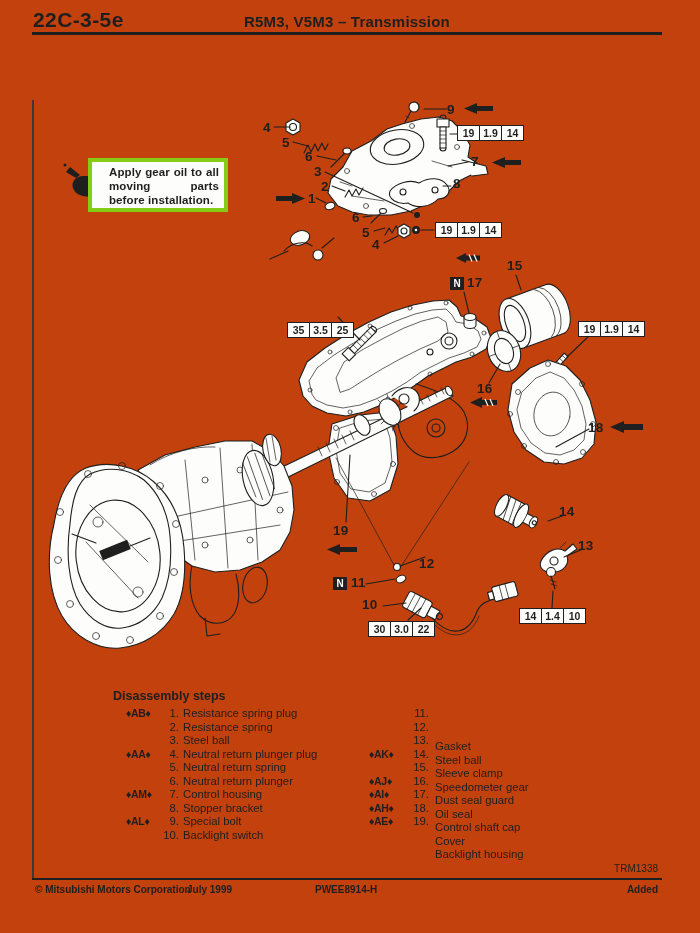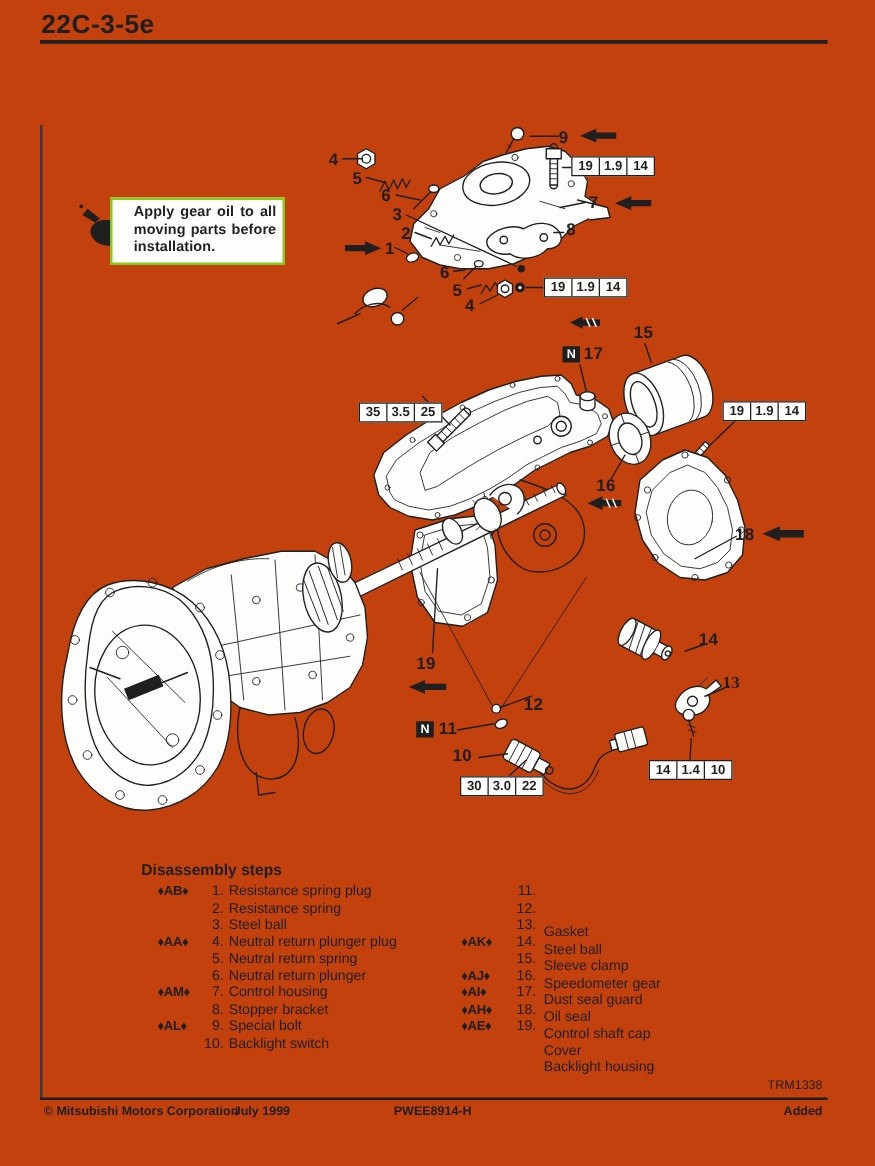--- a/index.html
+++ b/index.html
@@ -7,21 +7,21 @@
         font-family:"Liberation Sans","DejaVu Sans",sans-serif;color:#1f1f1f;}
   .abs{position:absolute;}
   
   .h-code{left:33px;top:8px;font-size:21px;font-weight:bold;letter-spacing:.4px;}
   .h-title{left:32px;top:13px;width:630px;text-align:center;font-size:15px;font-weight:bold;letter-spacing:.2px;}
   .rule-top{left:32px;top:32px;width:630px;height:3px;background:#1f1f1f;}
   .subtitle{left:33px;top:45px;font-size:13px;font-weight:bold;letter-spacing:.1px;}
   .rule-left{left:32px;top:100px;width:2px;height:778px;background:#3a3a3a;}
   .rule-bottom{left:32px;top:878px;width:630px;height:2px;background:#1f1f1f;}
   
-  .note-box{left:88px;top:158px;width:140px;height:54px;border:2px solid #84cc16;background:#fdfdfb;
+  .note-box{left:88px;top:158px;width:140px;height:54px;border:4px solid #84cc16;background:#fdfdfb;
             box-sizing:border-box;padding:4px 5px 4px 17px;}
   .note-text{font-size:11.5px;font-weight:600;line-height:13.8px;letter-spacing:.1px;text-align:justify;}
   
   .callout{font-size:13.5px;font-weight:bold;letter-spacing:.3px;}
   .nbox{width:14px;height:13px;background:#1f1f1f;color:#fff;font-size:10px;font-weight:bold;
         display:flex;align-items:center;justify-content:center;}
   
   .tbox{display:flex;border:1.5px solid #1f1f1f;background:#fdfdfb;}
   .tcell{width:21px;height:14px;font-size:10.5px;font-weight:bold;display:flex;align-items:center;
          justify-content:center;border-right:1.5px solid #1f1f1f;}
@@ -44,20 +44,21 @@
   svg .fw{fill:#fdfdfb;}
   svg .thin{stroke-width:.7;}
   svg .blk{fill:#1f1f1f;stroke:none;}
 </style>
 </head>
 <body>
 
 <div class="page">
 
   <div class="abs h-code">22C-3-5e</div>
+  <div class="abs h-title">R5M3, V5M3 – Transmission</div>
   <div class="abs rule-top"></div>
   <div class="abs rule-left"></div>
 
   <svg width="700" height="933" viewBox="0 0 700 933">
 
     <g>
       <path class="ln fw" d="M303,396 L299,380 307,362 325,348 347,334 369,322 391,312 413,305 433,301 449,300 457,307 461,316 474,318 487,327 491,338 486,349 472,357 456,362 442,369 428,376 414,386 398,396 381,405 364,412 346,416 327,413 312,406 Z"></path>
       <path class="ln thin" d="M312,394 L309,381 317,368 334,355 355,342 376,330 396,321 415,314 432,310 446,309 452,315 456,322 468,324 478,331 481,339 477,347 464,353 449,358 435,365 421,372 407,382 392,391 376,399 360,405 343,408 327,405 316,400 Z"></path>
       <path class="ln thin" d="M340,392 L336,378 344,362 362,350 384,338 404,328 422,321 438,317 446,322 448,332 438,341 420,349 400,359 382,369 364,380 350,389 Z"></path>
       <circle class="ln" cx="449" cy="341" r="8"></circle>
@@ -386,21 +387,21 @@
   <div class="abs nbox" style="left:450px;top:277px;">N</div>
   <div class="abs callout" style="left:467px;top:275px;">17</div>
   <div class="abs callout" style="left:477px;top:381px;">16</div>
   <div class="abs callout" style="left:588px;top:420px;">18</div>
   <div class="abs callout" style="left:333px;top:523px;">19</div>
   <div class="abs callout" style="left:419px;top:556px;">12</div>
   <div class="abs nbox" style="left:333px;top:577px;">N</div>
   <div class="abs callout" style="left:351px;top:575px;">11</div>
   <div class="abs callout" style="left:362px;top:597px;">10</div>
   <div class="abs callout" style="left:559px;top:504px;">14</div>
-  <div class="abs callout" style="left:578px;top:538px;font-family:Liberation Serif, serif;">13</div>
+  <div class="abs callout" style="left:578px;top:538px;">13</div>
 
   <div class="abs steps-title">Disassembly steps</div>
   <div class="abs stepcol col-l" style="left:126px;top:707px;">
     <div class="srow">
         <span class="smark">♦AB♦</span>
         <span class="snum">1.</span>
         <span class="slbl">Resistance spring plug</span>
       </div>
     <div class="srow">
         <span class="smark"></span>

